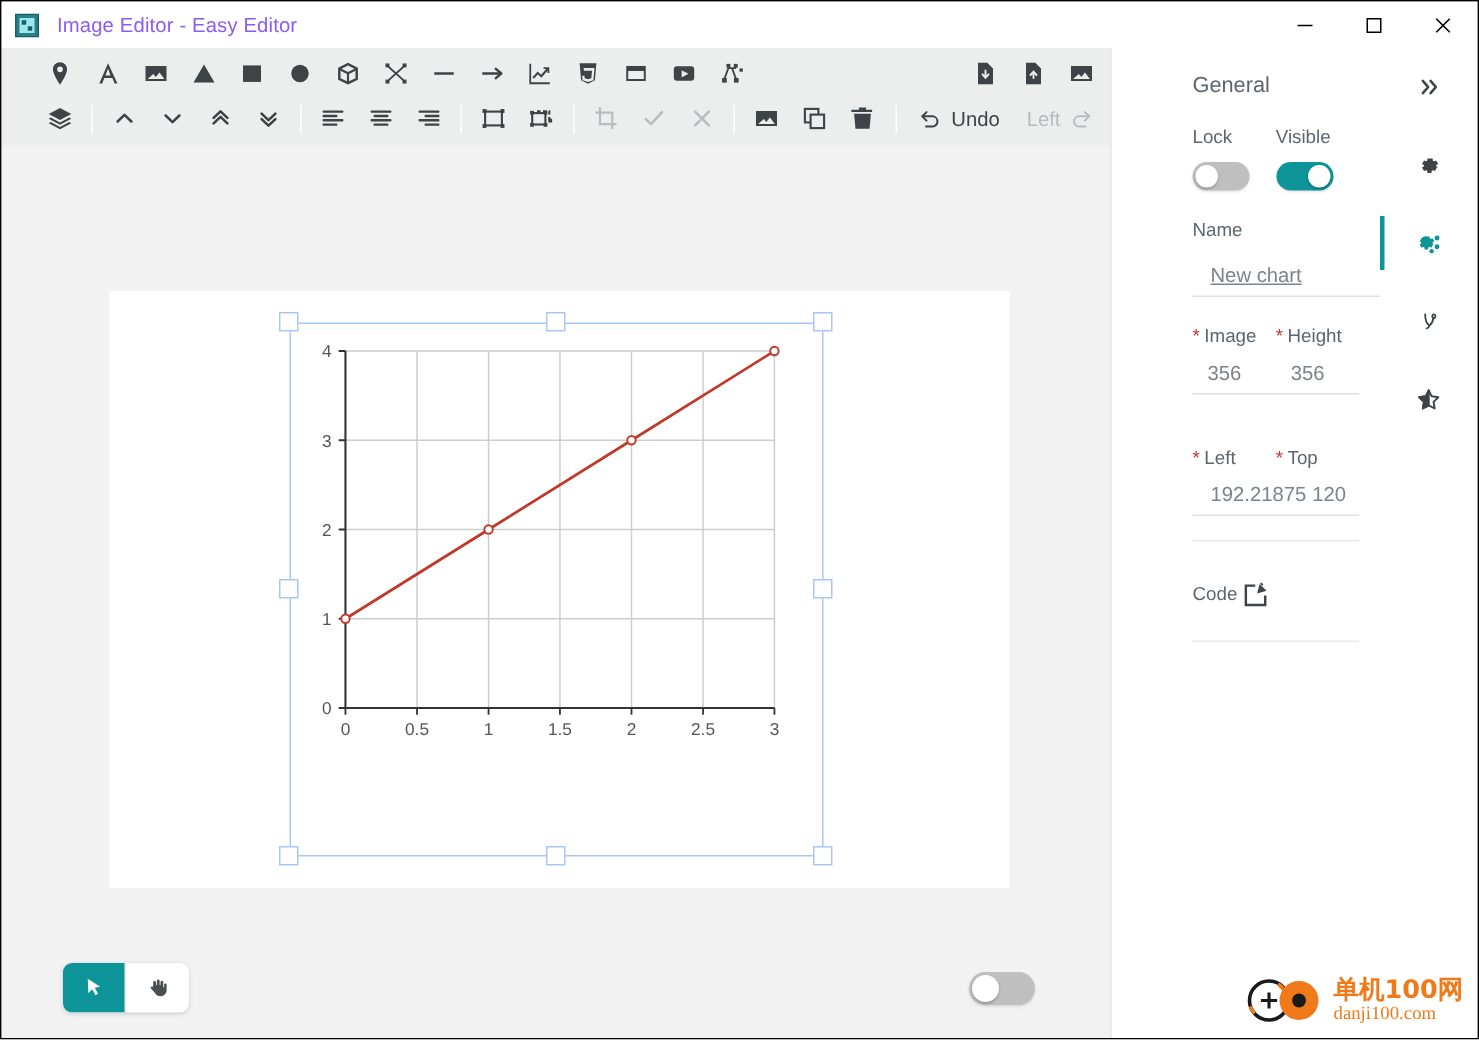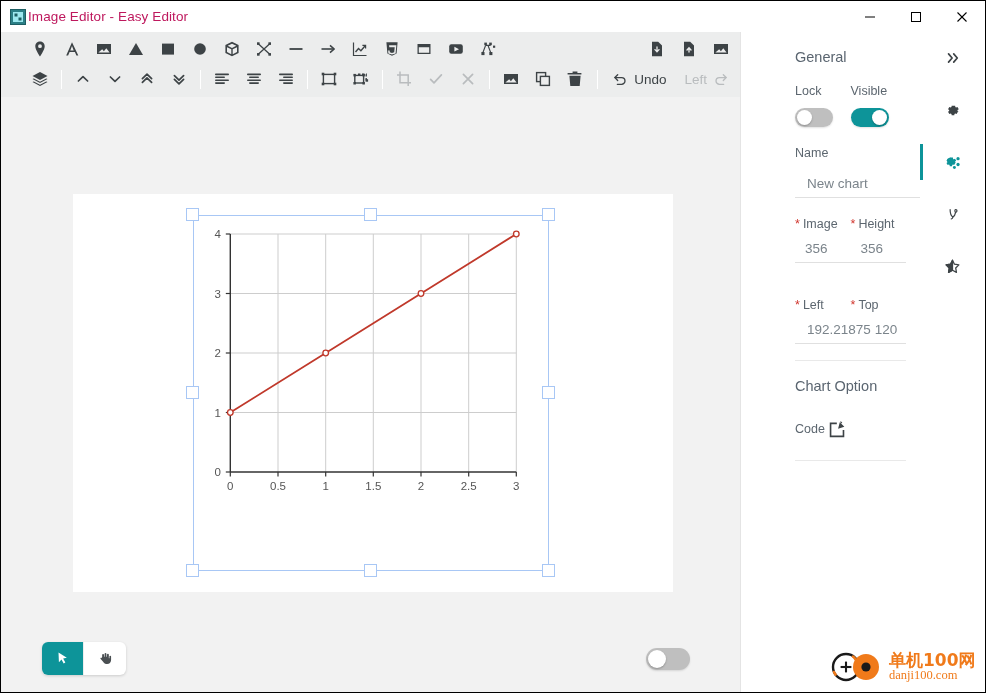--- a/index.html
+++ b/index.html
@@ -22,22 +22,22 @@
     position: absolute; top: 0; left: 0;
     width: 984px; height: 31px;
     background: #ffffff;
     display: flex; align-items: center;
   }
   .title-icon {
     margin-left: 9px; width: 16px; height: 16px;
     display: flex; align-items: center; justify-content: center;
   }
   .title-text {
-    margin-left: 2px;
-    font-size: 13.5px; color: #be185d; letter-spacing: .1px;
+    margin-left: 12px;
+    font-size: 13.5px; color: #8b5cf6; letter-spacing: .1px;
   }
   .win-btns { margin-left: auto; display: flex; height: 31px; }
   .win-btn {
     width: 46px; height: 31px;
     display: flex; align-items: center; justify-content: center;
     color: #000; font-size: 13px;
   }
 
   
   .toolbar-wrap {
@@ -175,21 +175,21 @@
   .field-row { display: flex; margin-top: 6px; }
   .field {
     width: 76px;
     border-bottom: 1px solid #e0e0e0;
     padding: 4px 0 6px 10px;
     font-size: 13.5px; color: #7b848b;
   }
   .field.wide { width: 92px; padding-left: 12px; }
   .field.narrow { width: 60px; padding-left: 4px; }
   .field.single {
-    width: 152px; padding-left: 12px; margin-top: 12px;
+    width: 152px; padding-left: 12px; margin-top: 12px; text-decoration: underline;
   }
   .pad-b { padding-bottom: 16px; }
   .code-row {
     display: flex; align-items: center; gap: 0;
     padding: 22px 0 18px 0;
   }
   .code-lbl { font-size: 12.5px; color: #5c666f; }
   .code-btn {
     width: 26px; height: 26px;
     display: flex; align-items: center; justify-content: center;
@@ -651,21 +651,20 @@
           <div class="lbl"><span class="req">*</span><span>Left</span></div>
           <div class="lbl"><span class="req">*</span><span>Top</span></div>
         </div>
         <div class="field-row pad-b">
           <div class="field wide">192.21875</div>
           <div class="field narrow">120</div>
         </div>
       </div>
 
       <div class="prop-section">
-        <div class="section-title">Chart Option</div>
         <div class="code-row">
           <div class="code-lbl">Code</div>
           <div class="code-btn">
             <svg width="19" height="19" viewBox="0 0 20 20" fill="none" stroke="currentColor" stroke-width="1.7">
                 <path d="M16.3 10.6v6.6H2.7V3.6h6.6"></path>
                 <path d="M12.4 2.4l4.8 4.8-6.6 2 1.8-6.8z" fill="currentColor" stroke="none"></path>
                 <path d="M13.1 1.8l1.5 1.5" stroke-width="1.2"></path>
               </svg>
           </div>
         </div>

